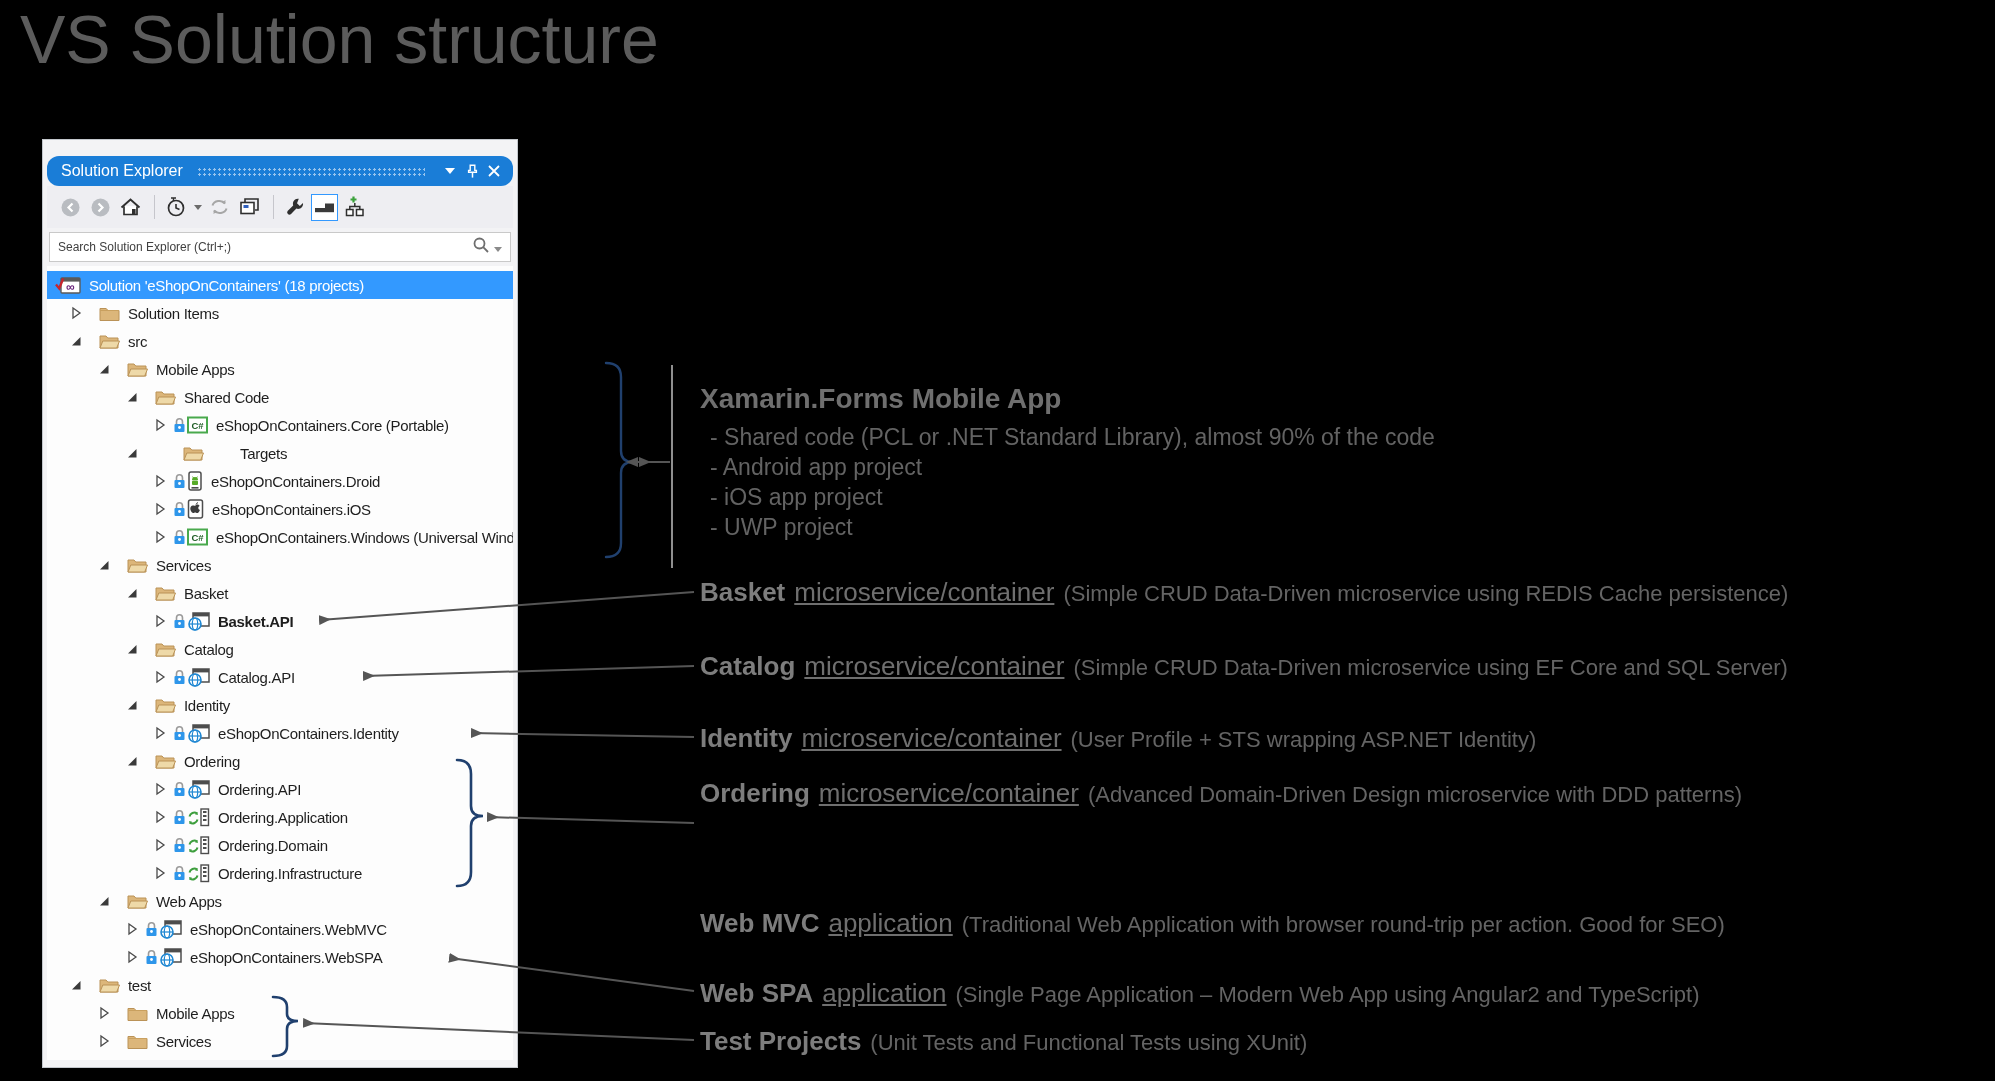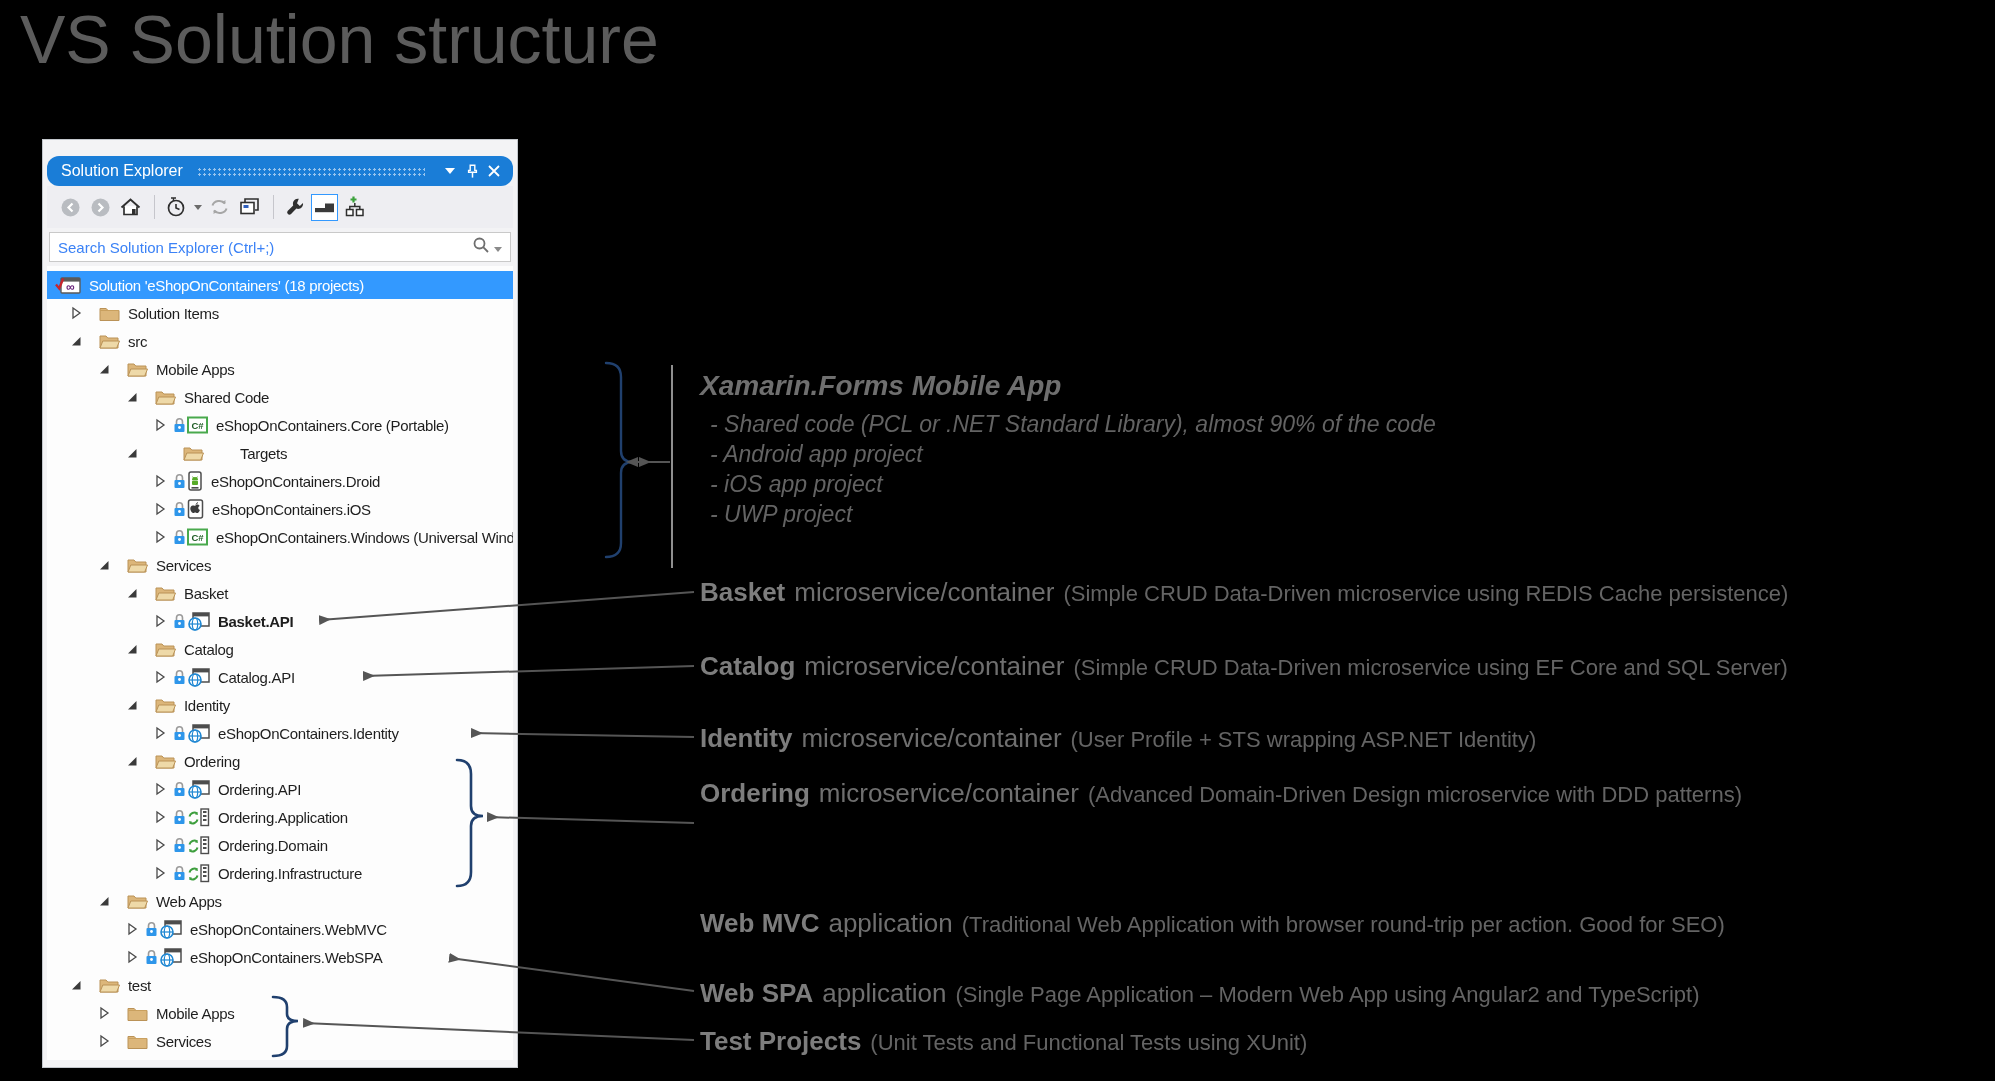--- a/index.html
+++ b/index.html
@@ -20,40 +20,40 @@
   
   .toolbar{height:42px;background:#eeeef2;display:flex;align-items:center;padding-left:10px;}
   .tbtn{width:27px;height:27px;display:flex;align-items:center;justify-content:center;margin-right:3px;}
   .tbtn.sel{background:#fff;border:1px solid #3399ff;box-sizing:border-box;}
   .tsep{width:1px;height:24px;background:#c6c6cc;margin:0 7px;}
   .tcaret{width:12px;display:flex;align-items:center;justify-content:center;margin-right:2px;}
   
   .searchrow{height:38px;padding:4px 2px 0 2px;box-sizing:border-box;}
   .searchbox{height:30px;box-sizing:border-box;background:#fff;border:1px solid #c9c9c9;
              display:flex;align-items:center;padding:0 8px;}
-  .search-ph{flex:1;font-size:15px;color:#3b82f6;white-space:nowrap;overflow:hidden;}
+  .search-ph{flex:1;font-size:12px;color:#404040;white-space:nowrap;overflow:hidden;}
   .search-icons{display:flex;align-items:center;gap:4px;}
   
   .tree{background:#fdfdfd;height:794px;padding-top:5px;box-sizing:border-box;overflow:hidden;}
   .trow{height:28px;display:flex;align-items:center;white-space:nowrap;overflow:hidden;}
   .trow.sel{background:#3399ff;}
   .twist{width:14px;height:14px;flex:0 0 14px;margin-right:16px;display:flex;align-items:center;justify-content:center;}
   .twist.tight{margin-right:6px;}
   .ticon{display:flex;align-items:center;justify-content:center;margin-right:8px;}
   .tlock{display:flex;align-items:center;margin-right:1px;}
   .tlabel{font-size:15px;color:#1e1e1e;letter-spacing:-0.3px;}
   .trow.sel .tlabel{color:#fff;}
   .tlabel.b{font-weight:bold;}
   
-  .ann-mobile{position:absolute;left:700px;top:370px;color:#636363;font-style:italic;}
+  .ann-mobile{position:absolute;left:700px;top:383px;color:#636363;}
   .ann-mobile-title{font-size:28px;font-weight:bold;color:#6f6f6f;margin-bottom:7px;white-space:nowrap;}
   .ann-mobile-line{font-size:23px;line-height:30px;margin-left:10px;color:#636363;white-space:nowrap;}
   .ann-item{position:absolute;left:700px;white-space:nowrap;}
   .ann-b{font-size:26px;font-weight:bold;color:#7d7d7d;margin-right:9px;}
-  .ann-n{font-size:26px;color:#6f6f6f;margin-right:9px;}
+  .ann-n{font-size:26px;color:#6f6f6f;margin-right:9px;text-decoration:underline;}
   .ann-p{font-size:22px;color:#646464;}
   
   .overlay{position:absolute;left:0;top:0;pointer-events:none;}
 </style>
 </head>
 <body>
 
 <div class="canvas">
 
   <h1 class="slide-title">VS Solution structure</h1>

